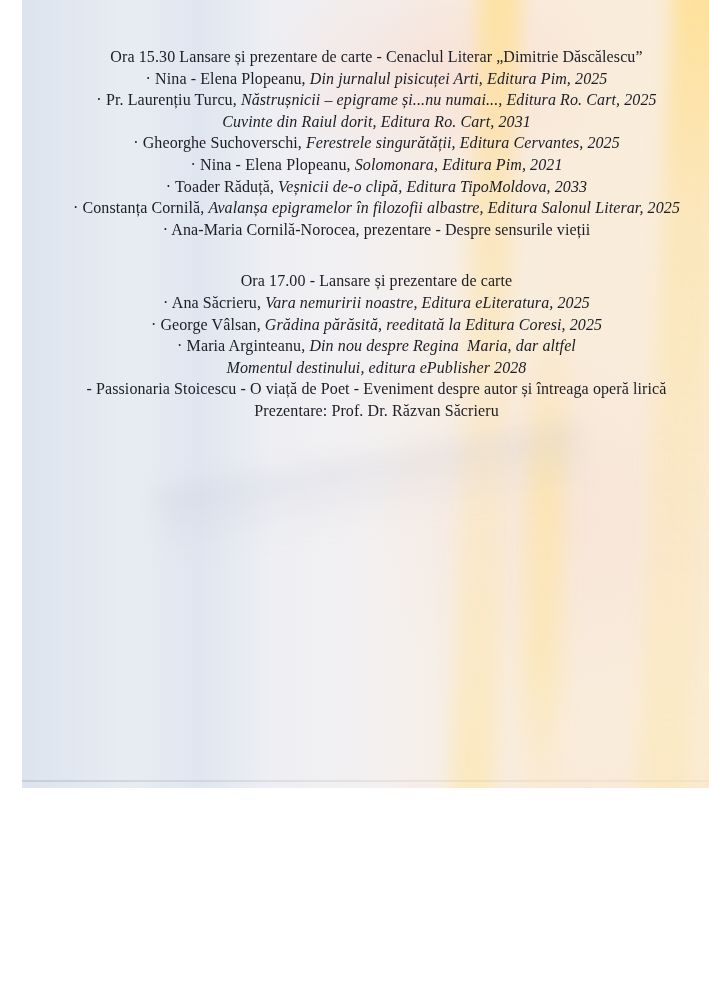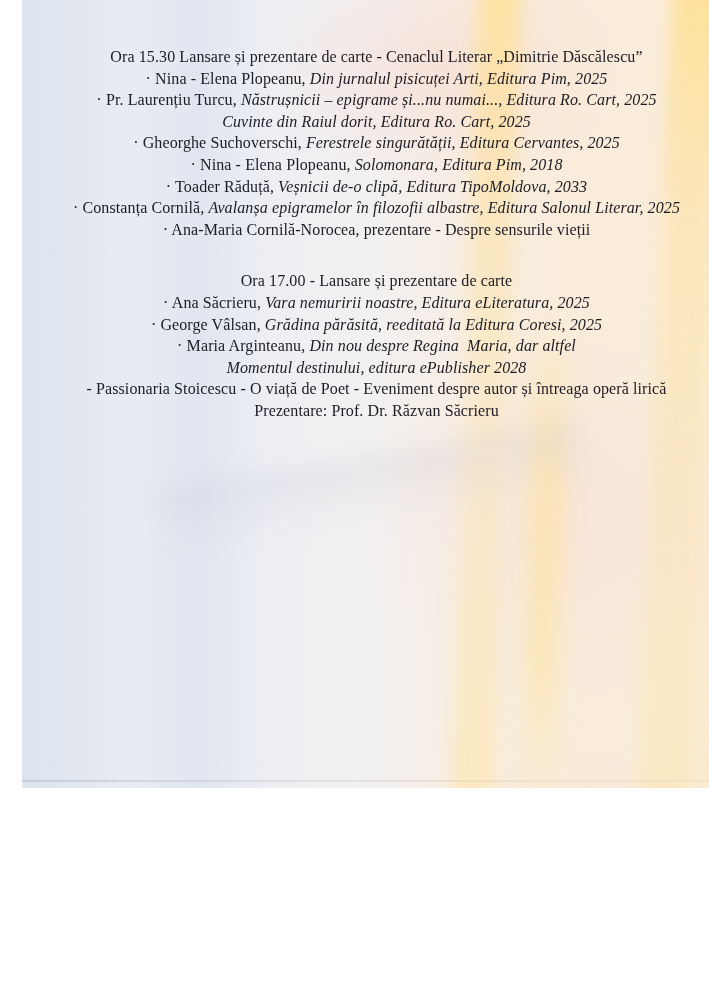--- a/index.html
+++ b/index.html
@@ -78,23 +78,23 @@
   <div class="streak streak-3"></div>
   <div class="streak streak-4"></div>
   <div class="streak streak-5"></div>
   <div class="fold"></div>
   <div class="bottom-line"></div>
   <div class="content" style="color: rgb(28, 28, 36);">
       <div class="section">
         <p class="line"><span>Ora 15.30 Lansare și prezentare de carte - Cenaclul Literar „Dimitrie Dăscălescu”</span></p>
         <p class="line"><span>· Nina - Elena Plopeanu, </span><em>Din jurnalul pisicuței Arti, Editura Pim, 2025</em></p>
         <p class="line"><span>· Pr. Laurențiu Turcu, </span><em>Năstrușnicii – epigrame și...nu numai..., Editura Ro. Cart, 2025</em></p>
-        <p class="line"><em>Cuvinte din Raiul dorit, Editura Ro. Cart, 2025</em></p>
+        <p class="line"><em>Cuvinte din Raiul dorit, Editura Ro. Cart, 2031</em></p>
         <p class="line"><span>· Gheorghe Suchoverschi, </span><em>Ferestrele singurătății, Editura Cervantes, 2025</em></p>
-        <p class="line"><span>· Nina - Elena Plopeanu, </span><em>Solomonara, Editura Pim, 2018</em></p>
+        <p class="line"><span>· Nina - Elena Plopeanu, </span><em>Solomonara, Editura Pim, 2021</em></p>
         <p class="line"><span>· Toader Răduță, </span><em>Veșnicii de-o clipă, Editura TipoMoldova, 2033</em></p>
         <p class="line"><span>· Constanța Cornilă, </span><em>Avalanșa epigramelor în filozofii albastre, Editura Salonul Literar, 2025</em></p>
         <p class="line"><span>· Ana-Maria Cornilă-Norocea, prezentare - Despre sensurile vieții</span></p>
       </div>
       <div class="section">
         <p class="line"><span>Ora 17.00 - Lansare și prezentare de carte</span></p>
         <p class="line"><span>· Ana Săcrieru, </span><em>Vara nemuririi noastre, Editura eLiteratura, 2025</em></p>
         <p class="line"><span>· George Vâlsan, </span><em>Grădina părăsită, reeditată la Editura Coresi, 2025</em></p>
         <p class="line"><span>· Maria Arginteanu, </span><em>Din nou despre Regina  Maria, dar altfel</em></p>
         <p class="line"><em>Momentul destinului, editura ePublisher 2028</em></p>

